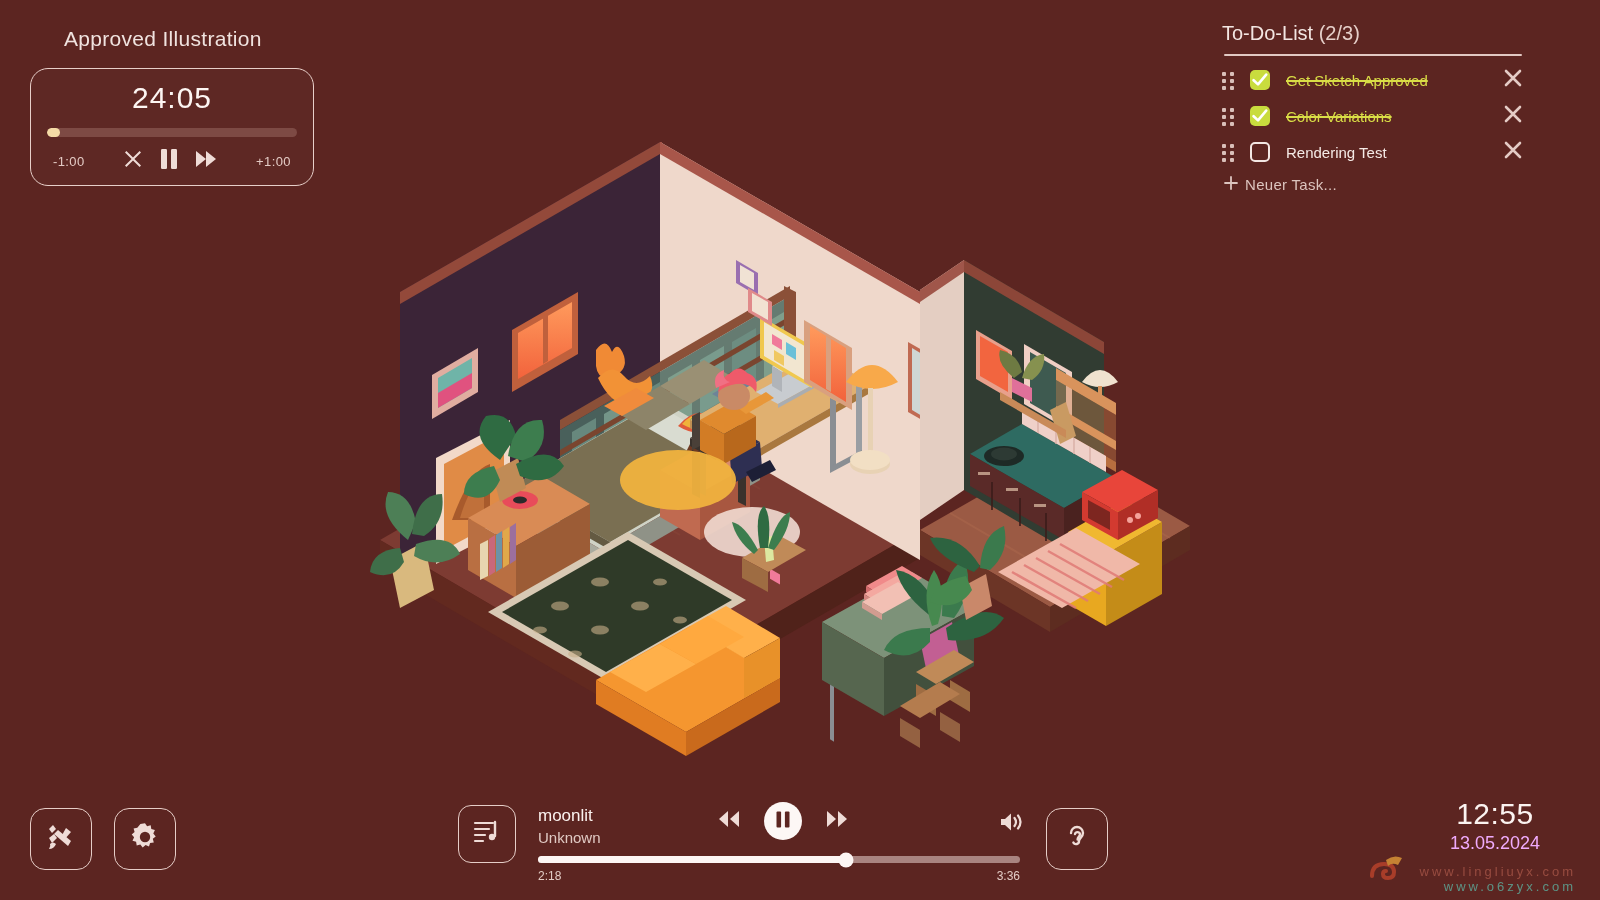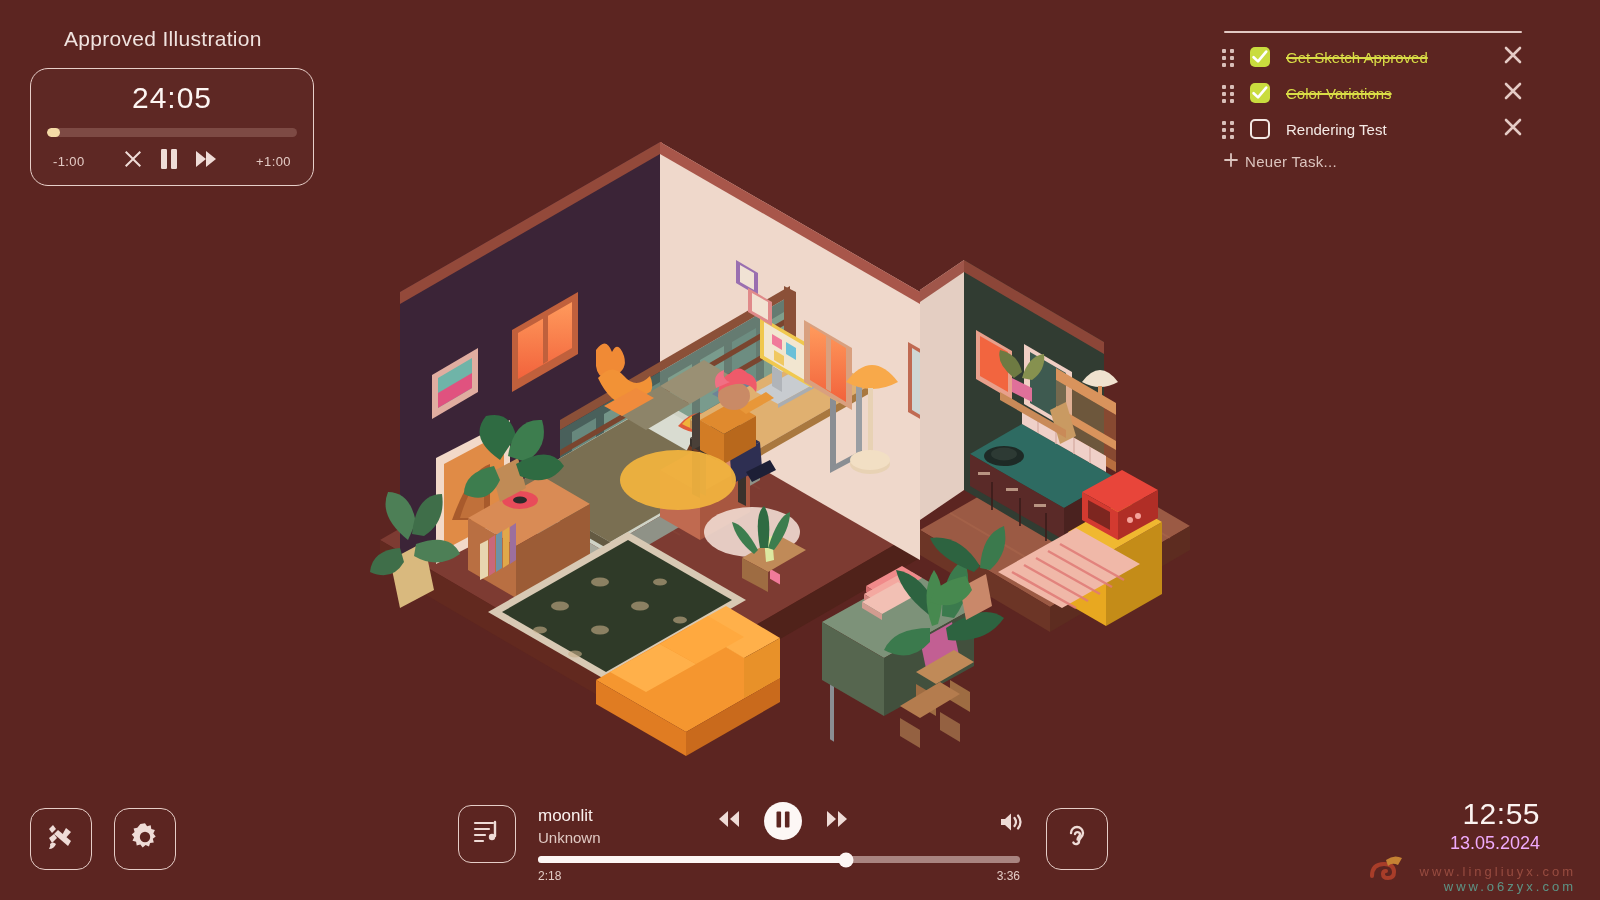--- a/index.html
+++ b/index.html
@@ -96,21 +96,21 @@
   }
   .seek-fill{ position:absolute; left:0; top:0; bottom:0; width:64%; background:#fdf6f4; border-radius:5px; }
   .seek-knob{
     position:absolute; left:64%; top:50%; width:15px; height:15px; border-radius:50%;
     background:#fdf6f4; transform:translate(-50%,-50%);
   }
   .t-left{ position:absolute; left:80px; top:69px; font-size:12px; color:#e2cbc5; }
   .t-right{ position:absolute; left:562px; top:69px; font-size:12px; color:#e2cbc5; transform:translateX(-100%); }
 
   
-  .clock{ position:absolute; right:60px; bottom:46px; text-align:right; }
+  .clock{ position:absolute; right:60px; bottom:46px; text-align:center; }
   .clock-time{ font-size:30px; color:#fbf3f0; letter-spacing:.5px; }
   .clock-date{ font-size:18px; color:#f0abfc; margin-top:2px; }
 
   
   .wm{ position:absolute; right:24px; bottom:6px; opacity:.55; pointer-events:none; }
   .wm-l1{ font-size:13px; color:#c76a58; letter-spacing:3px; text-align:right;}
   .wm-l2{ font-size:13px; color:#5eead4; letter-spacing:3px; text-align:right;}
   .wm-logo{ position:absolute; right:190px; bottom:4px; opacity:.75; }
 </style>
 </head>
@@ -550,20 +550,24 @@
               <path class="ic" d="M1 1 11 9 1 17z"></path>
               <path class="ic" d="M11 1 21 9 11 17z"></path>
             </svg>
         </span>
       </div>
       <div class="timer-adj">+1:00</div>
     </div>
   </div>
 
   <div class="todo">
+    <div class="todo-head">
+      <span>To-Do-List</span>
+      <span class="count">(2/3)</span>
+    </div>
     <div class="todo-rule"></div>
 
     <div class="todo-row">
       <span class="grip">
           <i></i>
           <i></i>
           <i></i>
           <i></i>
           <i></i>
           <i></i>

